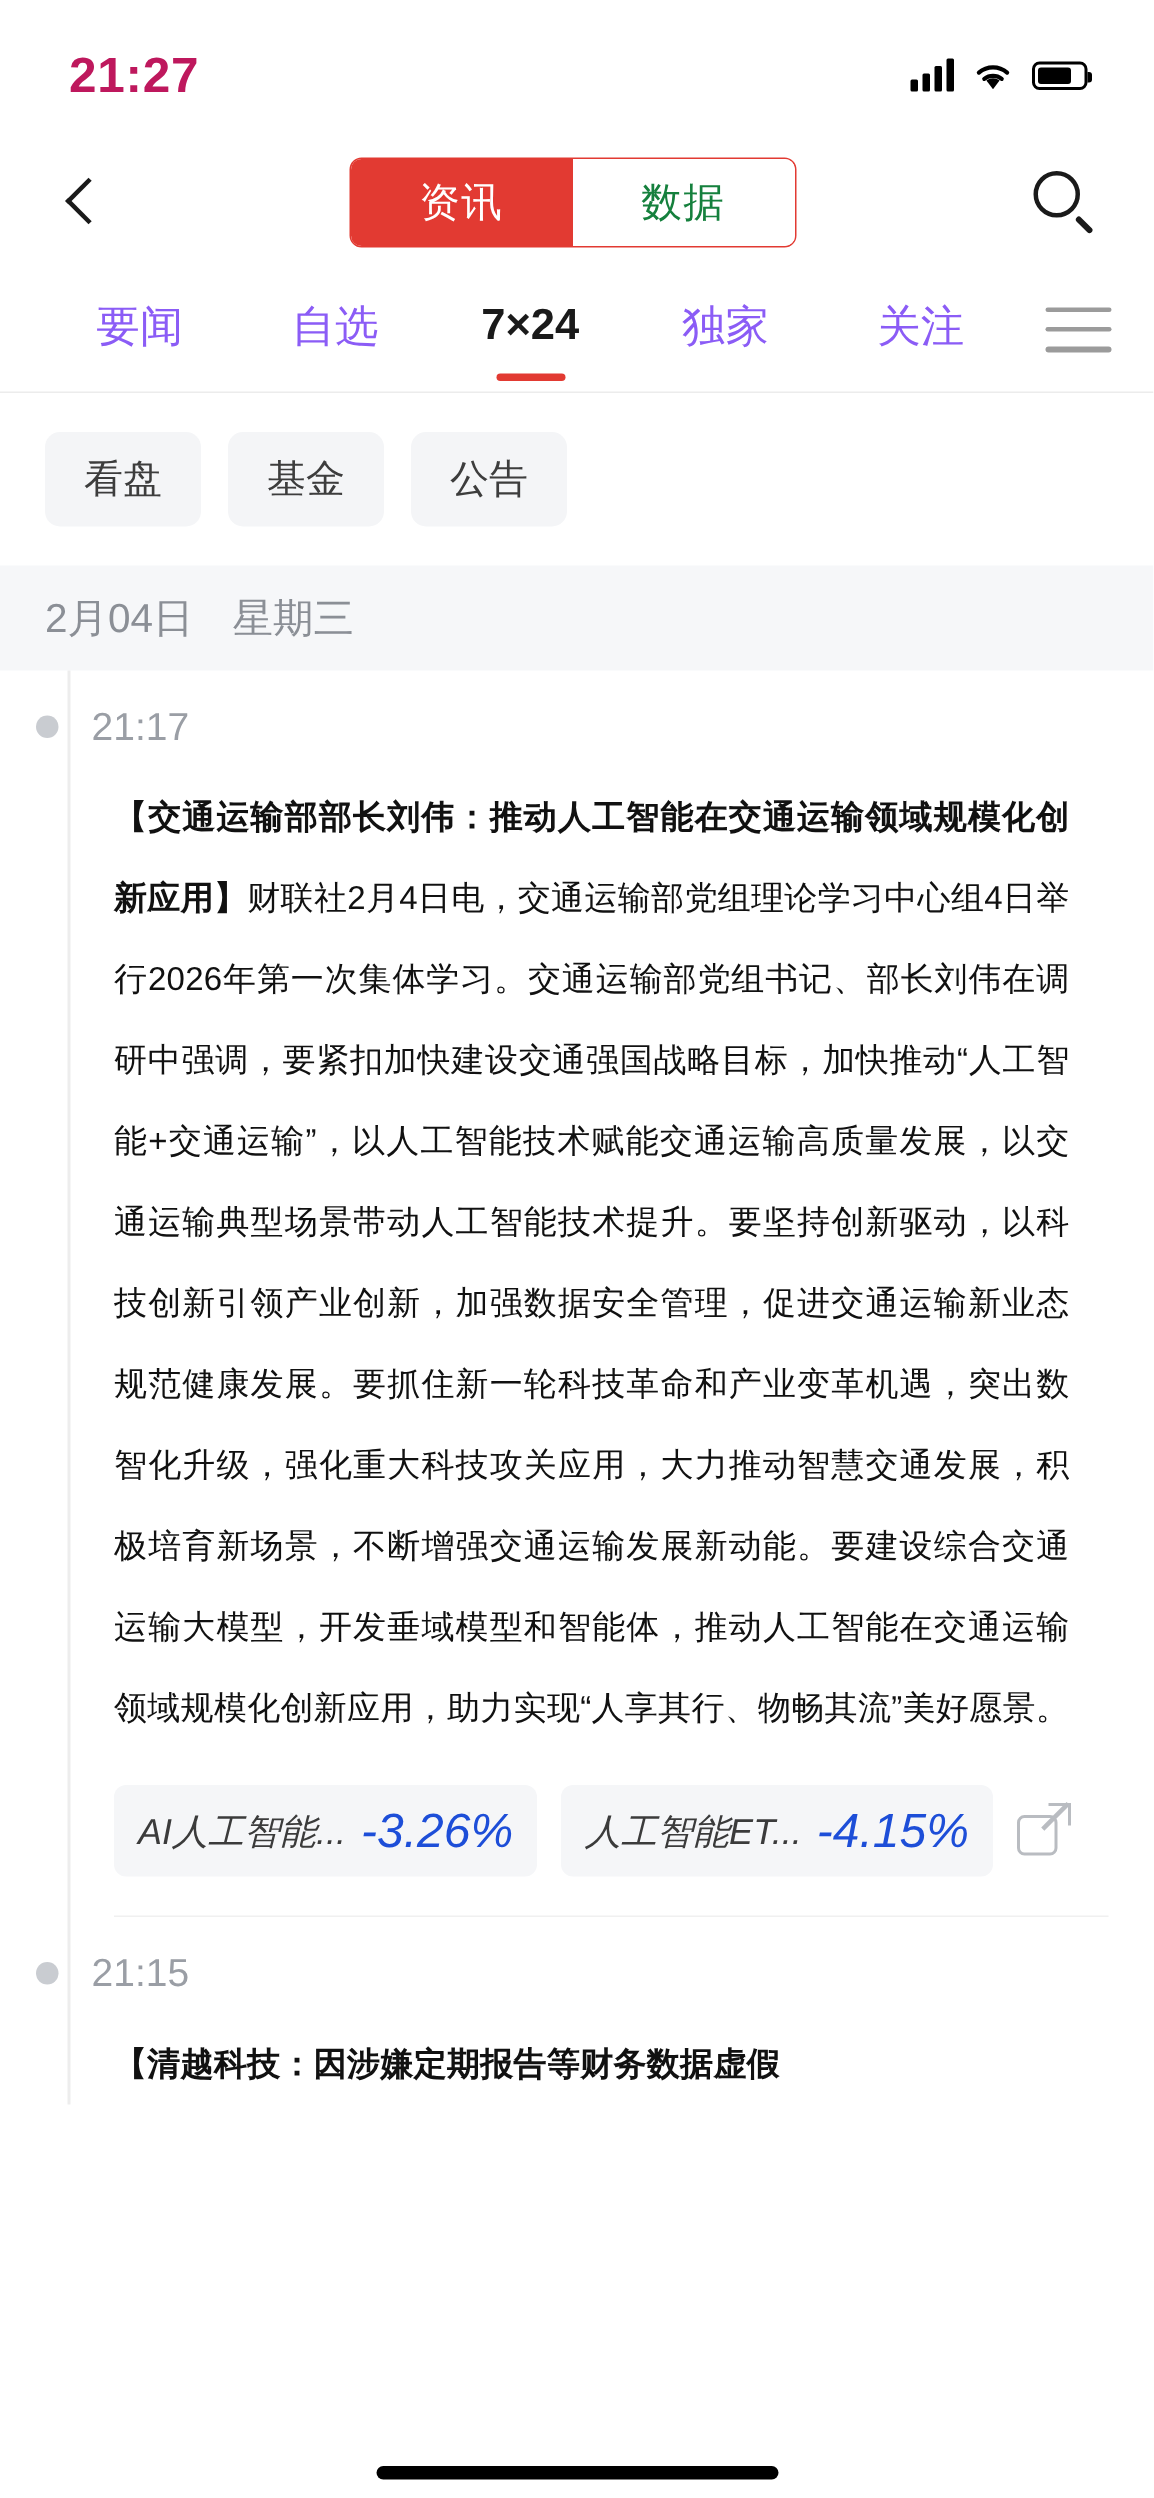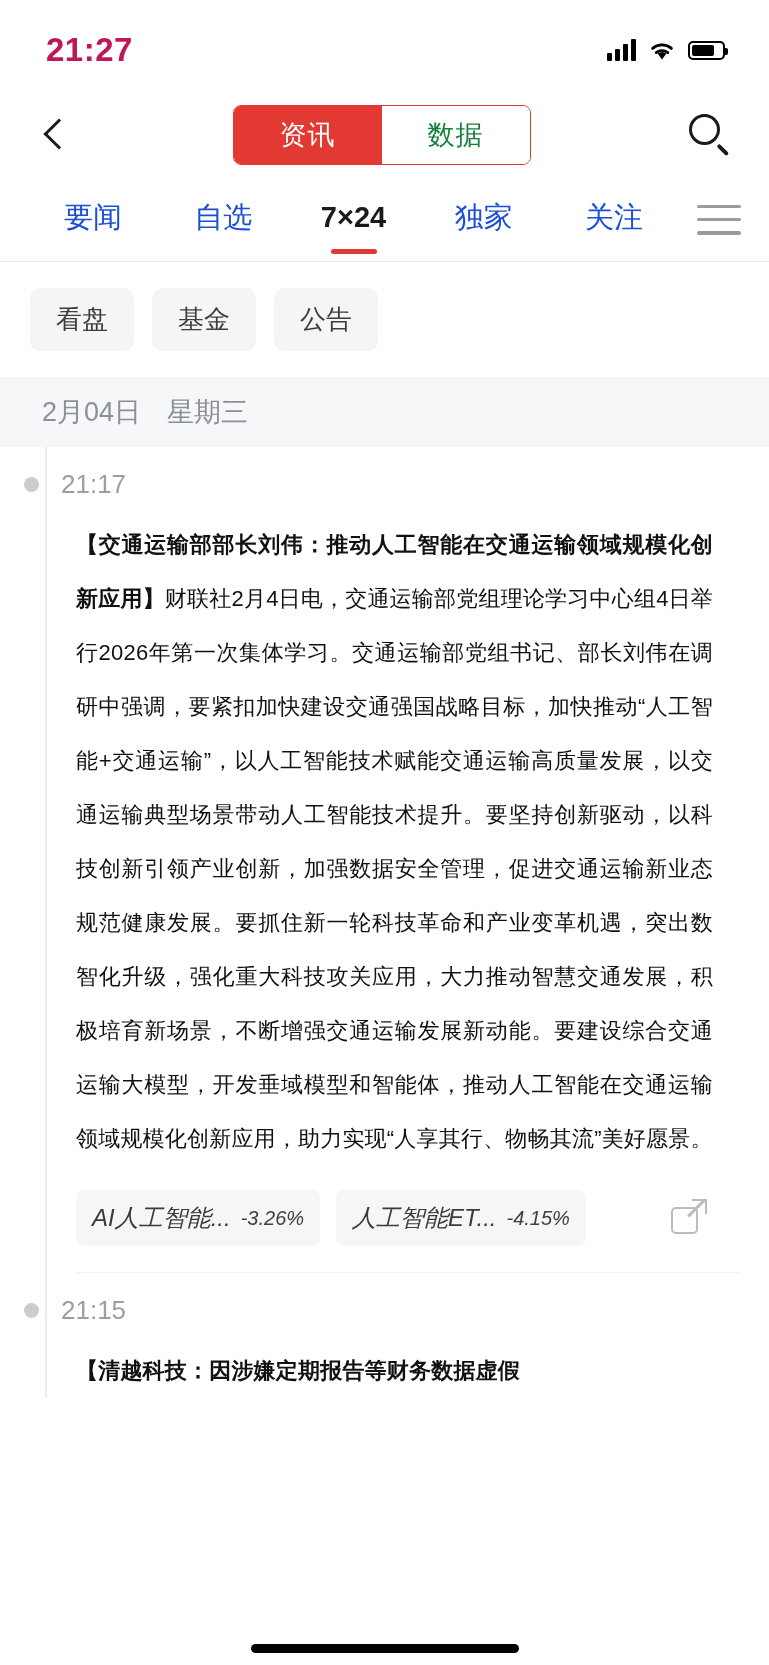--- a/index.html
+++ b/index.html
@@ -158,21 +158,21 @@
   .cat-scroller {
     display: flex;
     align-items: center;
     flex: 1;
     gap: 0;
   }
   .cat-item {
     flex: 1 1 0;
     text-align: center;
     font-size: 29px;
-    color: #1d4ed8;
+    color: #8b5cf6;
     position: relative;
     padding-bottom: 4px;
   }
   .cat-item.active {
     color: #1a1a1a;
     font-weight: bold;
   }
   .cat-item.active::after {
     content: "";
     position: absolute;
@@ -216,21 +216,21 @@
     white-space: nowrap;
   }
 
   
   .date-bar {
     background: #f6f7f9;
     height: 70px;
     display: flex;
     align-items: center;
     gap: 26px;
-    padding: 0 42px;
+    padding: 0 30px;
     box-sizing: border-box;
     color: #8b8f96;
     font-size: 27px;
   }
 
   
   .feed {
     position: relative;
     padding: 0 0 0 0;
   }
@@ -292,22 +292,22 @@
     padding: 12px 16px;
     font-size: 24px;
     color: #3b3b3b;
     display: flex;
     align-items: center;
     gap: 10px;
     white-space: nowrap;
     font-style: italic;
   }
   .tag .pct {
-    color: #404040;
-    font-size: 20px;
+    color: #1d4ed8;
+    font-size: 32px;
   }
   .share-icon {
     margin-left: auto;
     width: 34px; height: 34px;
     position: relative;
     flex: 0 0 auto;
     margin-right: 4px;
   }
   .share-icon .box {
     position: absolute;

